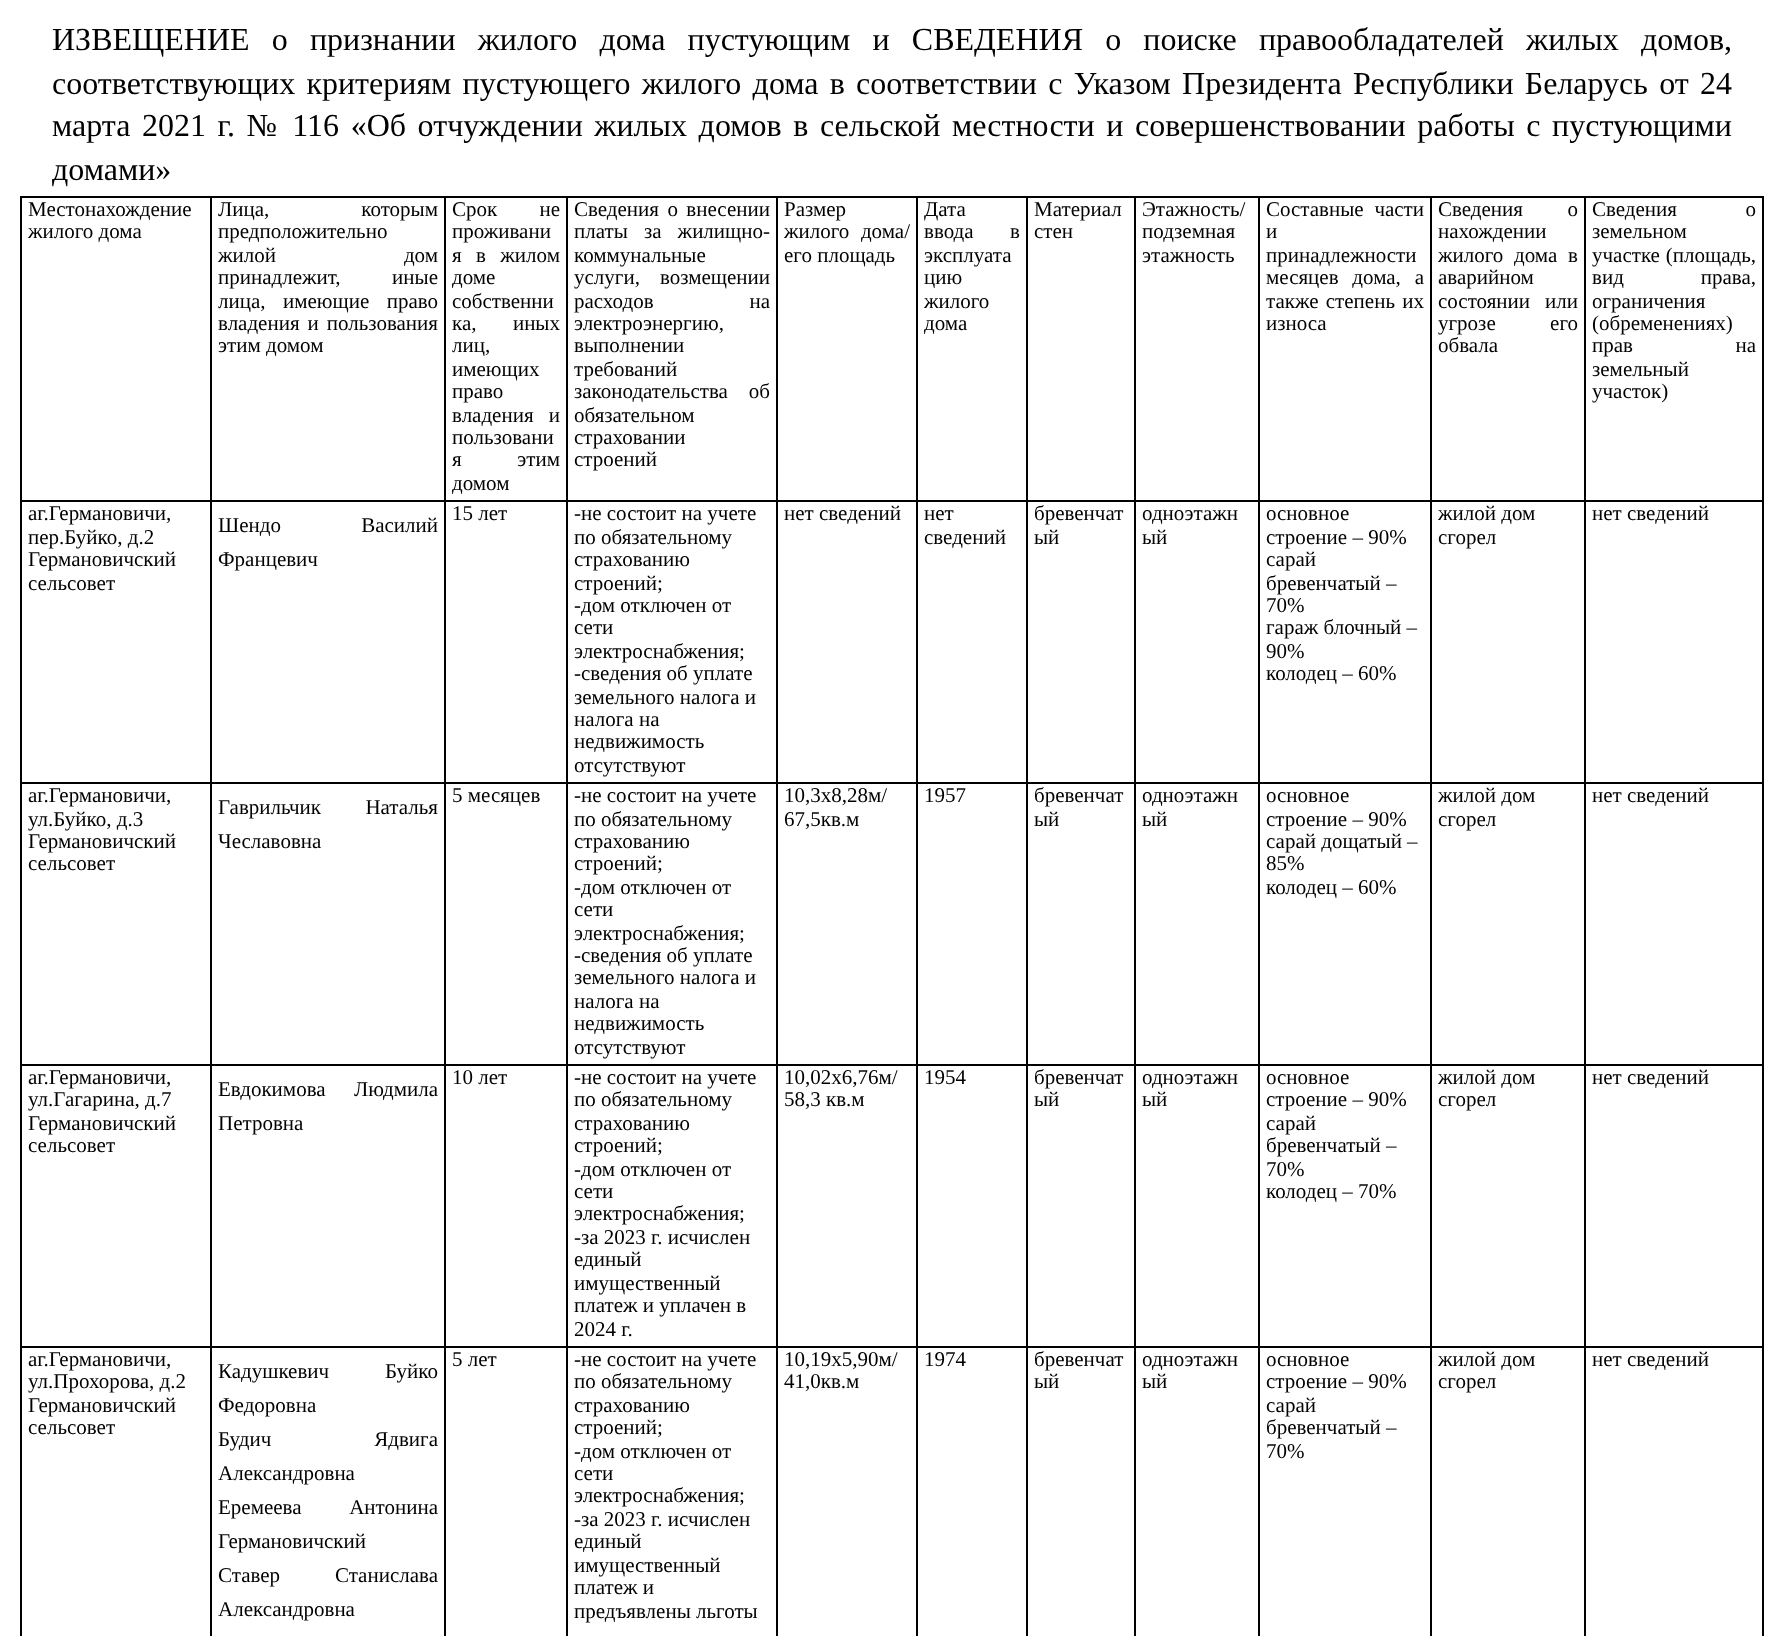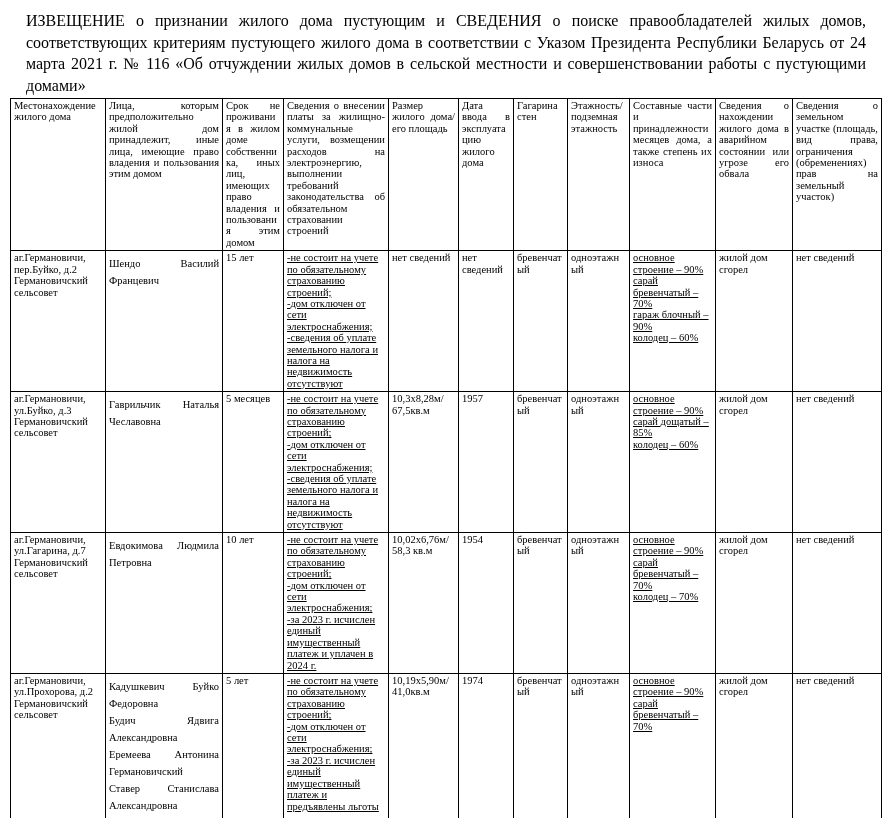--- a/index.html
+++ b/index.html
@@ -31,21 +31,21 @@
     height:143px;
     border-radius:29px;
   }
   .registry td{text-align:left;}
   tr.row-1 td{height:130px;}
   tr.row-2 td{height:129px;}
   tr.row-3 td{height:134px;}
   tr.row-4 td{height:144px;}
   td.owners-cell{padding-top:4px;line-height:17px;}
   td.owners-cell .name-item{text-align:justify;}
-  .cell-item{text-align:left;text-decoration:underline;}
+  .cell-item{text-align:left;}
 </style>
 </head>
 <body>
 
 <div class="doc-title">ИЗВЕЩЕНИЕ о признании жилого дома пустующим и СВЕДЕНИЯ о поиске правообладателей жилых домов, соответствующих критериям пустующего жилого дома в соответствии с Указом Президента Республики Беларусь от 24 марта 2021 г. № 116 «Об отчуждении жилых домов в сельской местности и совершенствовании работы с пустующими домами»</div>
 
 <table class="registry">
   <colgroup>
     <col style="width:95px">
       <col style="width:117px">
@@ -60,21 +60,21 @@
       <col style="width:89px">
   </colgroup>
   <thead>
     <tr>
       <th>Местонахождение жилого дома</th>
       <th>Лица, которым предположительно жилой дом принадлежит, иные лица, имеющие право владения и пользования этим домом</th>
       <th>Срок не проживания в жилом доме собственника, иных лиц, имеющих право владения и пользования этим домом</th>
       <th>Сведения о внесении платы за жилищно-коммунальные услуги, возмещении расходов на электроэнергию, выполнении требований законодательства об обязательном страховании строений</th>
       <th>Размер жилого дома/ его площадь</th>
       <th>Дата ввода в эксплуатацию жилого дома</th>
-      <th>Гагарина стен</th>
+      <th>Материал стен</th>
       <th>Этажность/ подземная этажность</th>
       <th>Составные части и принадлежности месяцев дома, а также степень их износа</th>
       <th>Сведения о нахождении жилого дома в аварийном состоянии или угрозе его обвала</th>
       <th>Сведения о земельном участке (площадь, вид права, ограничения (обременениях) прав на земельный участок)</th>
     </tr>
   </thead>
   <tbody>
     <tr class="row-1">
       <td>аг.Германовичи, пер.Буйко, д.2 Германовичский сельсовет</td>
       <td class="owners-cell">

